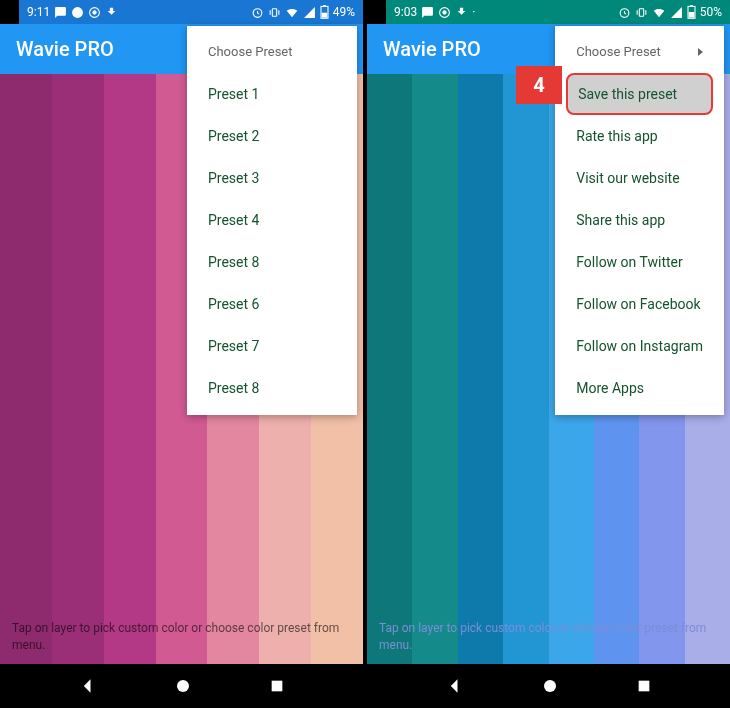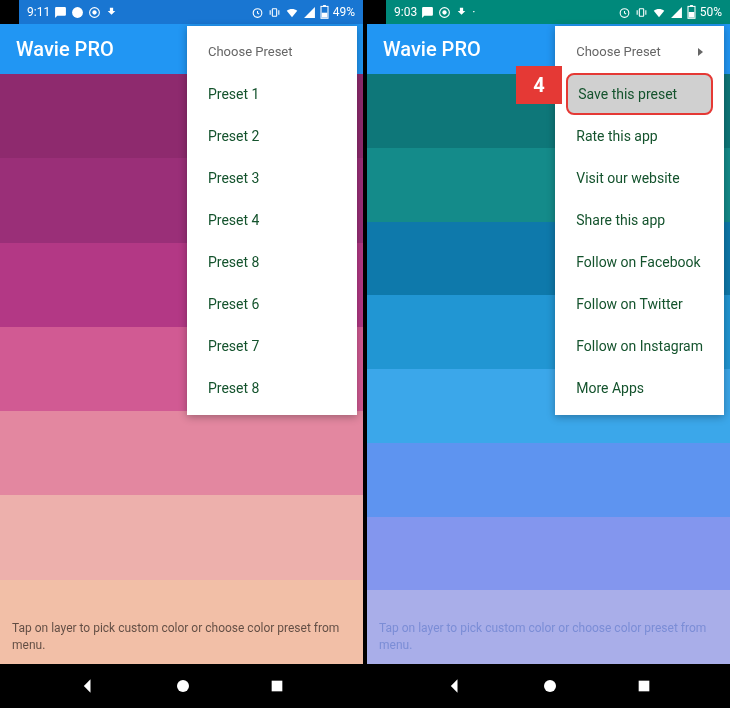--- a/index.html
+++ b/index.html
@@ -16,21 +16,21 @@
     .status-left, .status-right { display: flex; align-items: center; gap: 4px; }
     .status-icon { display: inline-flex; align-items: center; justify-content: center; }
     .status-icon svg { fill: #fff; }
 
     .app-bar {
       height: 50px; background: #2196f3; color: #fff;
       display: flex; align-items: center; padding: 12px 16px;
       font-size: 20px; font-weight: 500; position: relative; z-index: 5;
     }
 
-    .content { flex: 1; position: relative; display: flex; flex-direction: column; }
+    .content { flex: 1; position: relative; display: flex; flex-direction: row; }
     .stripe { flex: 1; }
     .hint {
       position: absolute; bottom: 10px; left: 12px; right: 12px;
       font-size: 12px; color: rgba(0,0,0,0.6); line-height: 1.4;
     }
     .hint.blue { color: #7b8dd6; }
 
     .navbar {
       height: 44px; background: #000; display: flex;
       align-items: center; justify-content: space-around; padding: 0 40px;
@@ -248,22 +248,22 @@
     <div class="menu right">
       <div class="menu-header">
         <span>Choose Preset</span>
         <span class="chev"></span>
       </div>
       <div id="menu-right">
           <div class="menu-item hl">Save this preset</div>
           <div class="menu-item">Rate this app</div>
           <div class="menu-item">Visit our website</div>
           <div class="menu-item">Share this app</div>
+          <div class="menu-item">Follow on Twitter</div>
           <div class="menu-item">Follow on Facebook</div>
-          <div class="menu-item">Follow on Twitter</div>
           <div class="menu-item">Follow on Instagram</div>
           <div class="menu-item">More Apps</div>
         </div>
     </div>
     <div class="navbar">
       <span class="nav-btn">
           <svg width="20" height="20" viewBox="0 0 24 24" fill="#fff">
             <path d="M15 4l-8 8 8 8z"></path>
           </svg>
         </span>

